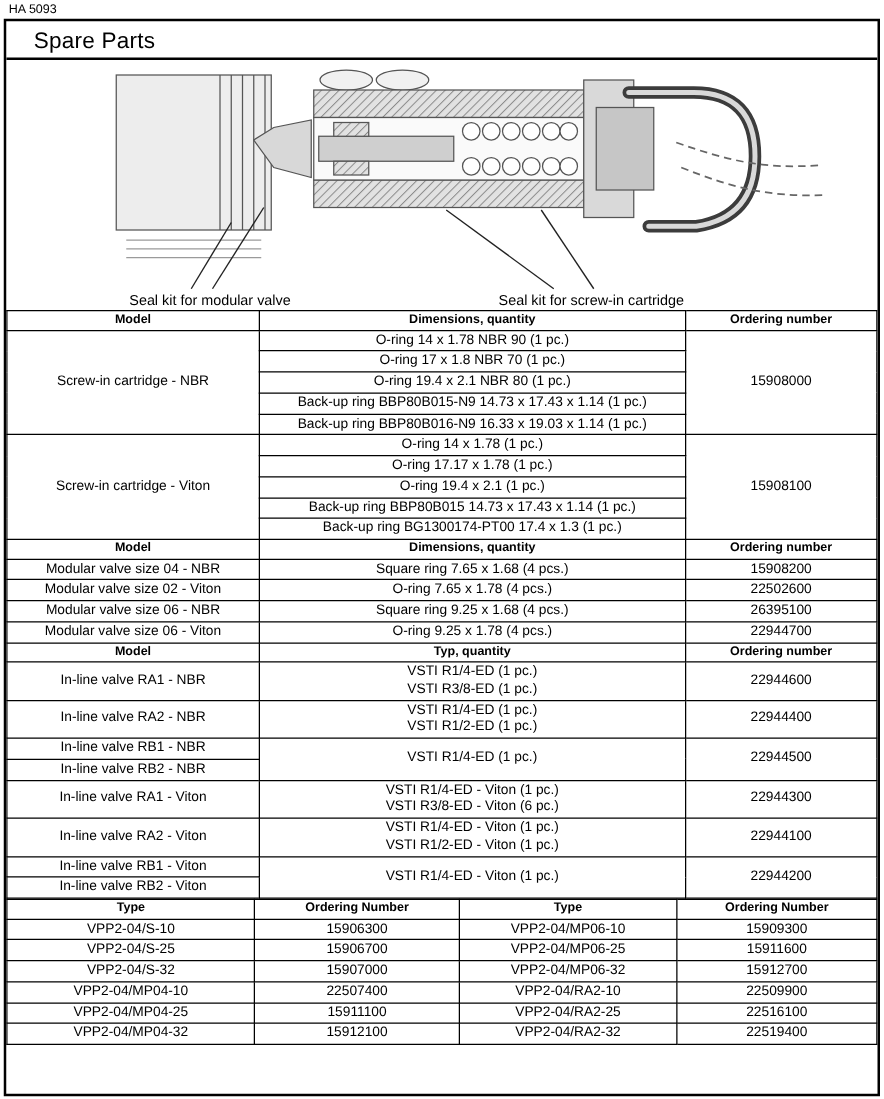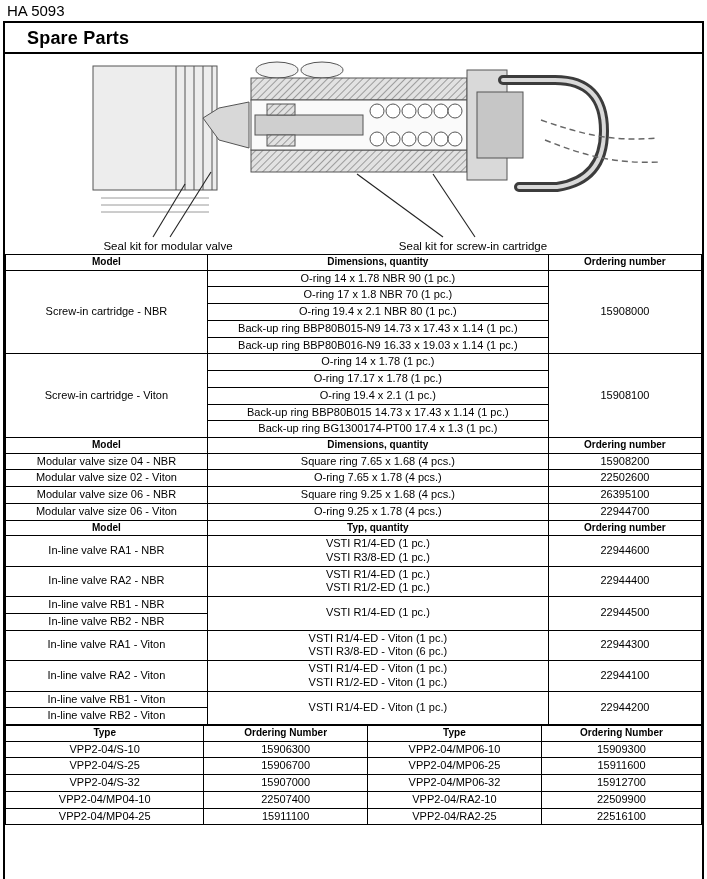--- a/index.html
+++ b/index.html
@@ -1,20 +1,20 @@
 <!DOCTYPE html>
 <html><head>
 <meta charset="utf-8">
 <style>
   *{box-sizing:border-box;margin:0;padding:0}
   html,body{width:707px;height:879px;overflow:hidden}
   body{font-family:"Liberation Sans","DejaVu Sans",sans-serif;background:#fff;color:#000}
-  .doc-number{font-size:15px;padding:2px 0 2px 7px}
+  .doc-number{font-size:10px;padding:2px 0 2px 7px}
   .content-frame{margin:0 3px;border:2px solid #000;height:862px;overflow:hidden;background:#fff}
-  .section-title{font-size:18px;font-weight:bold;padding:5px 0 3px 22px;border-bottom:2px solid #000;letter-spacing:.2px}
+  .section-title{font-size:18px;font-weight:normal;padding:5px 0 3px 22px;border-bottom:2px solid #000;letter-spacing:.2px}
   .second-title{margin-top:2px}
   .diagram{position:relative;height:200px}
   .diagram svg{display:block;width:100%;height:100%}
   svg text{font-family:"Liberation Sans","DejaVu Sans",sans-serif;fill:#000}
   table{width:100%;border-collapse:collapse;table-layout:fixed;font-size:11px}
   td,th{border:1px solid #000;text-align:center;vertical-align:middle;padding:1px 4px;line-height:1.25;overflow:hidden}
   th{font-size:10px}
 </style>
 </head>
 <body>
@@ -269,16 +269,22 @@
             <td>22507400</td>
             <td>VPP2-04/RA2-10</td>
             <td>22509900</td>
           </tr>
           <tr>
             <td>VPP2-04/MP04-25</td>
             <td>15911100</td>
             <td>VPP2-04/RA2-25</td>
             <td>22516100</td>
           </tr>
+          <tr>
+            <td>VPP2-04/MP04-32</td>
+            <td>15912100</td>
+            <td>VPP2-04/RA2-32</td>
+            <td>22519400</td>
+          </tr>
         </tbody>
     </table>
   </div>
 </div>
 
 </body></html>

